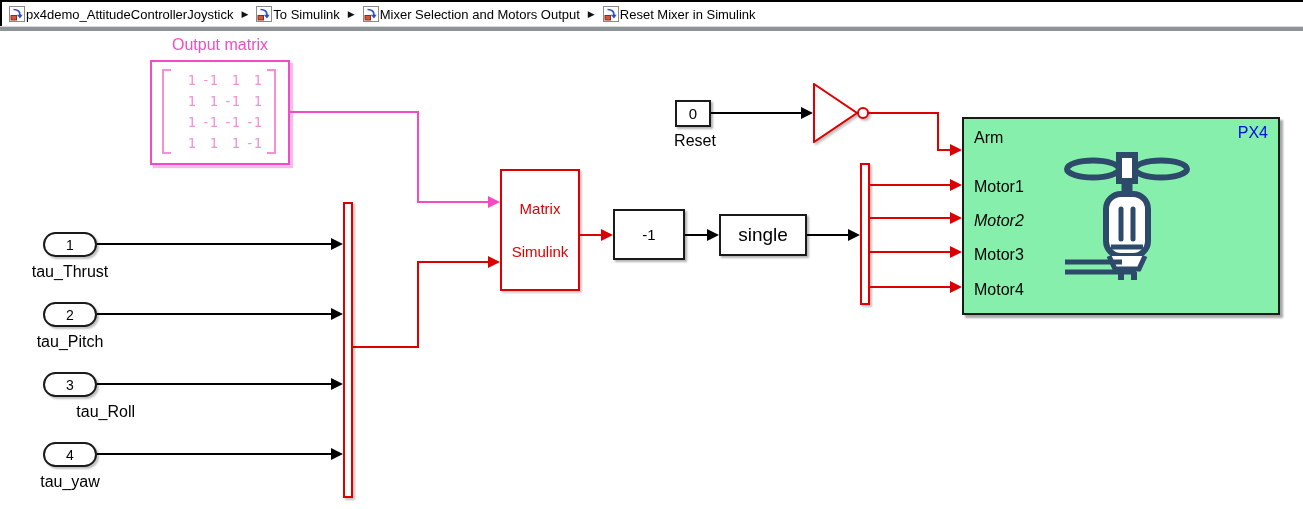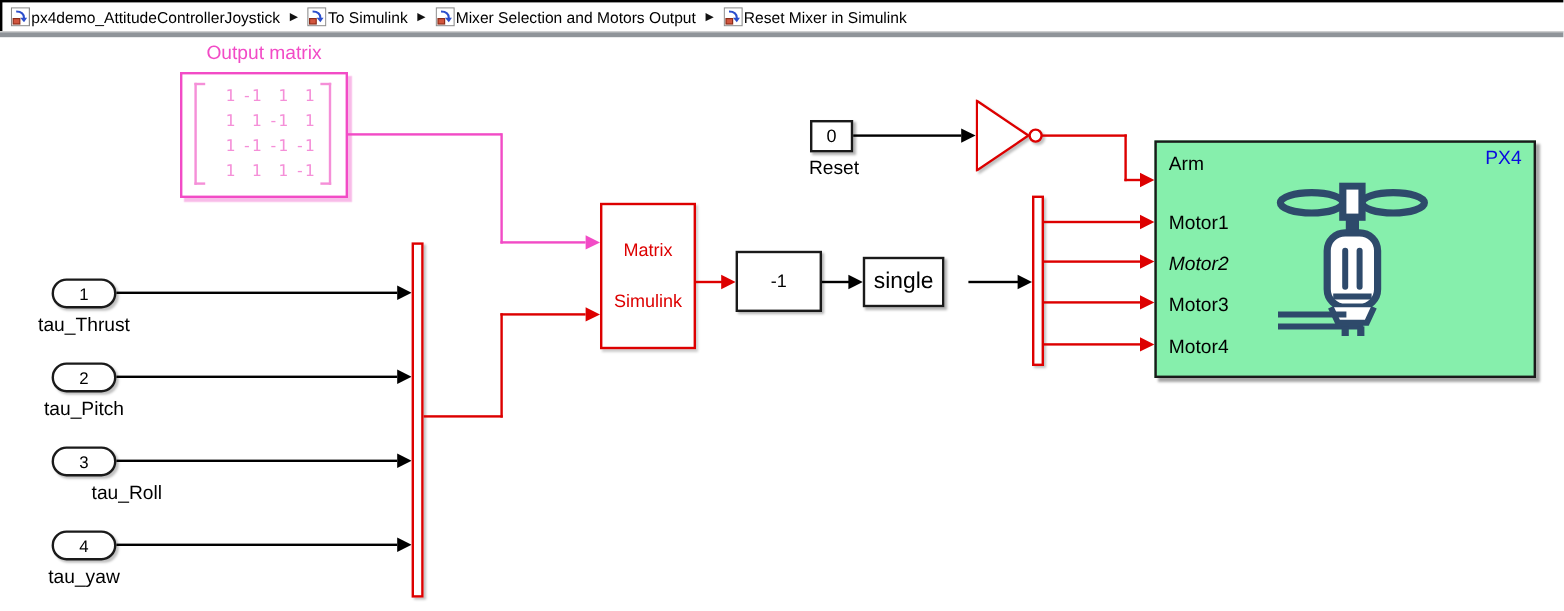--- a/index.html
+++ b/index.html
@@ -200,21 +200,21 @@
   <div class="wh wire-red" style="left:580px;top:234px;width:22px;"></div>
   <div class="ah ah-red" style="left:601px;top:229px;"></div>
 
   <div class="blk" style="left:613px;top:209px;width:72px;height:51px;font-size:15px;">
     <span>-1</span>
   </div>
 
   <div class="wh wire-black" style="left:685px;top:234px;width:23px;"></div>
   <div class="ah ah-black" style="left:707px;top:229px;"></div>
 
-  <div class="blk" style="left:719px;top:214px;width:68px;height:42px;font-size:19px;">
+  <div class="blk" style="left:719px;top:214px;width:88px;height:42px;font-size:19px;">
     <span>single</span>
   </div>
 
   <div class="wh wire-black" style="left:807px;top:234px;width:42px;"></div>
   <div class="ah ah-black" style="left:848px;top:229px;"></div>
 
   <div class="bar" style="left:860px;top:163px;height:142px;"></div>
 
   <div class="wh wire-red" style="left:870px;top:184px;width:80px;"></div>
   <div class="ah ah-red" style="left:950px;top:179px;"></div>

